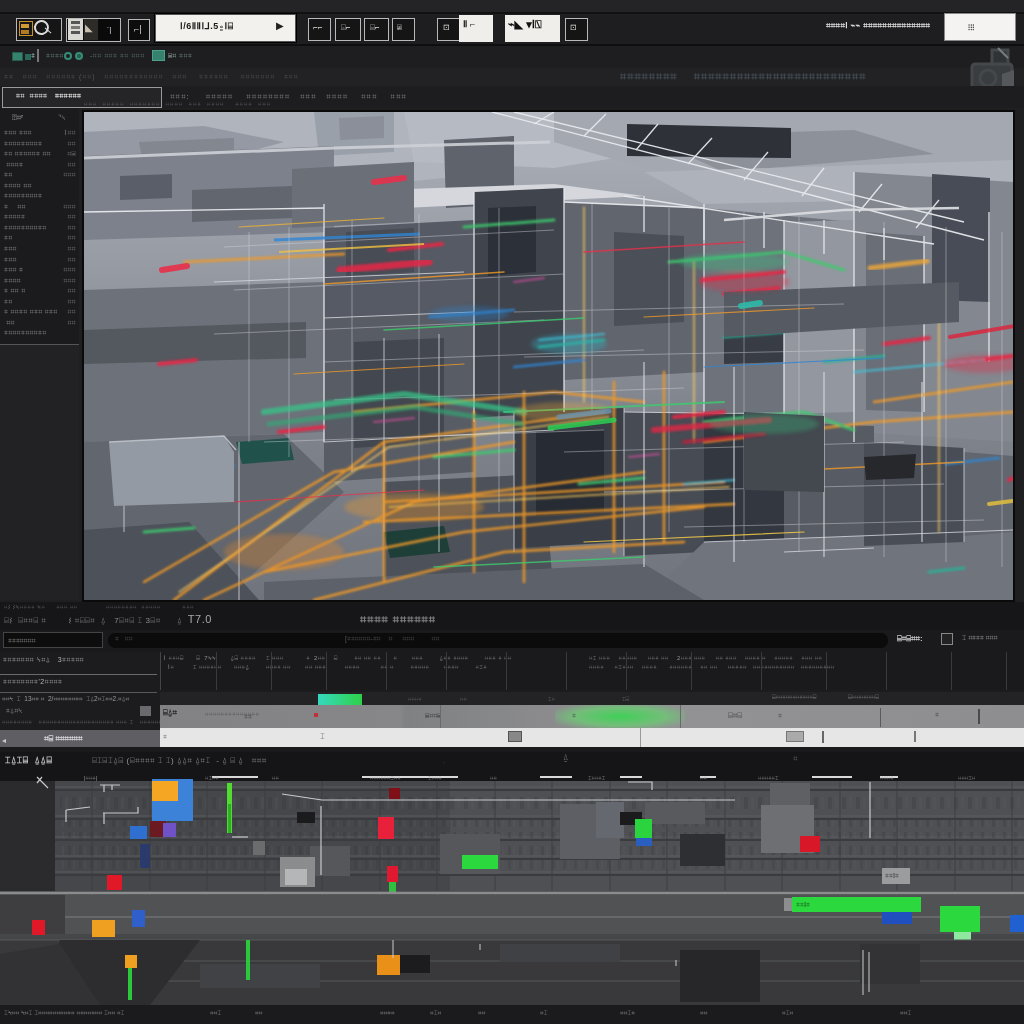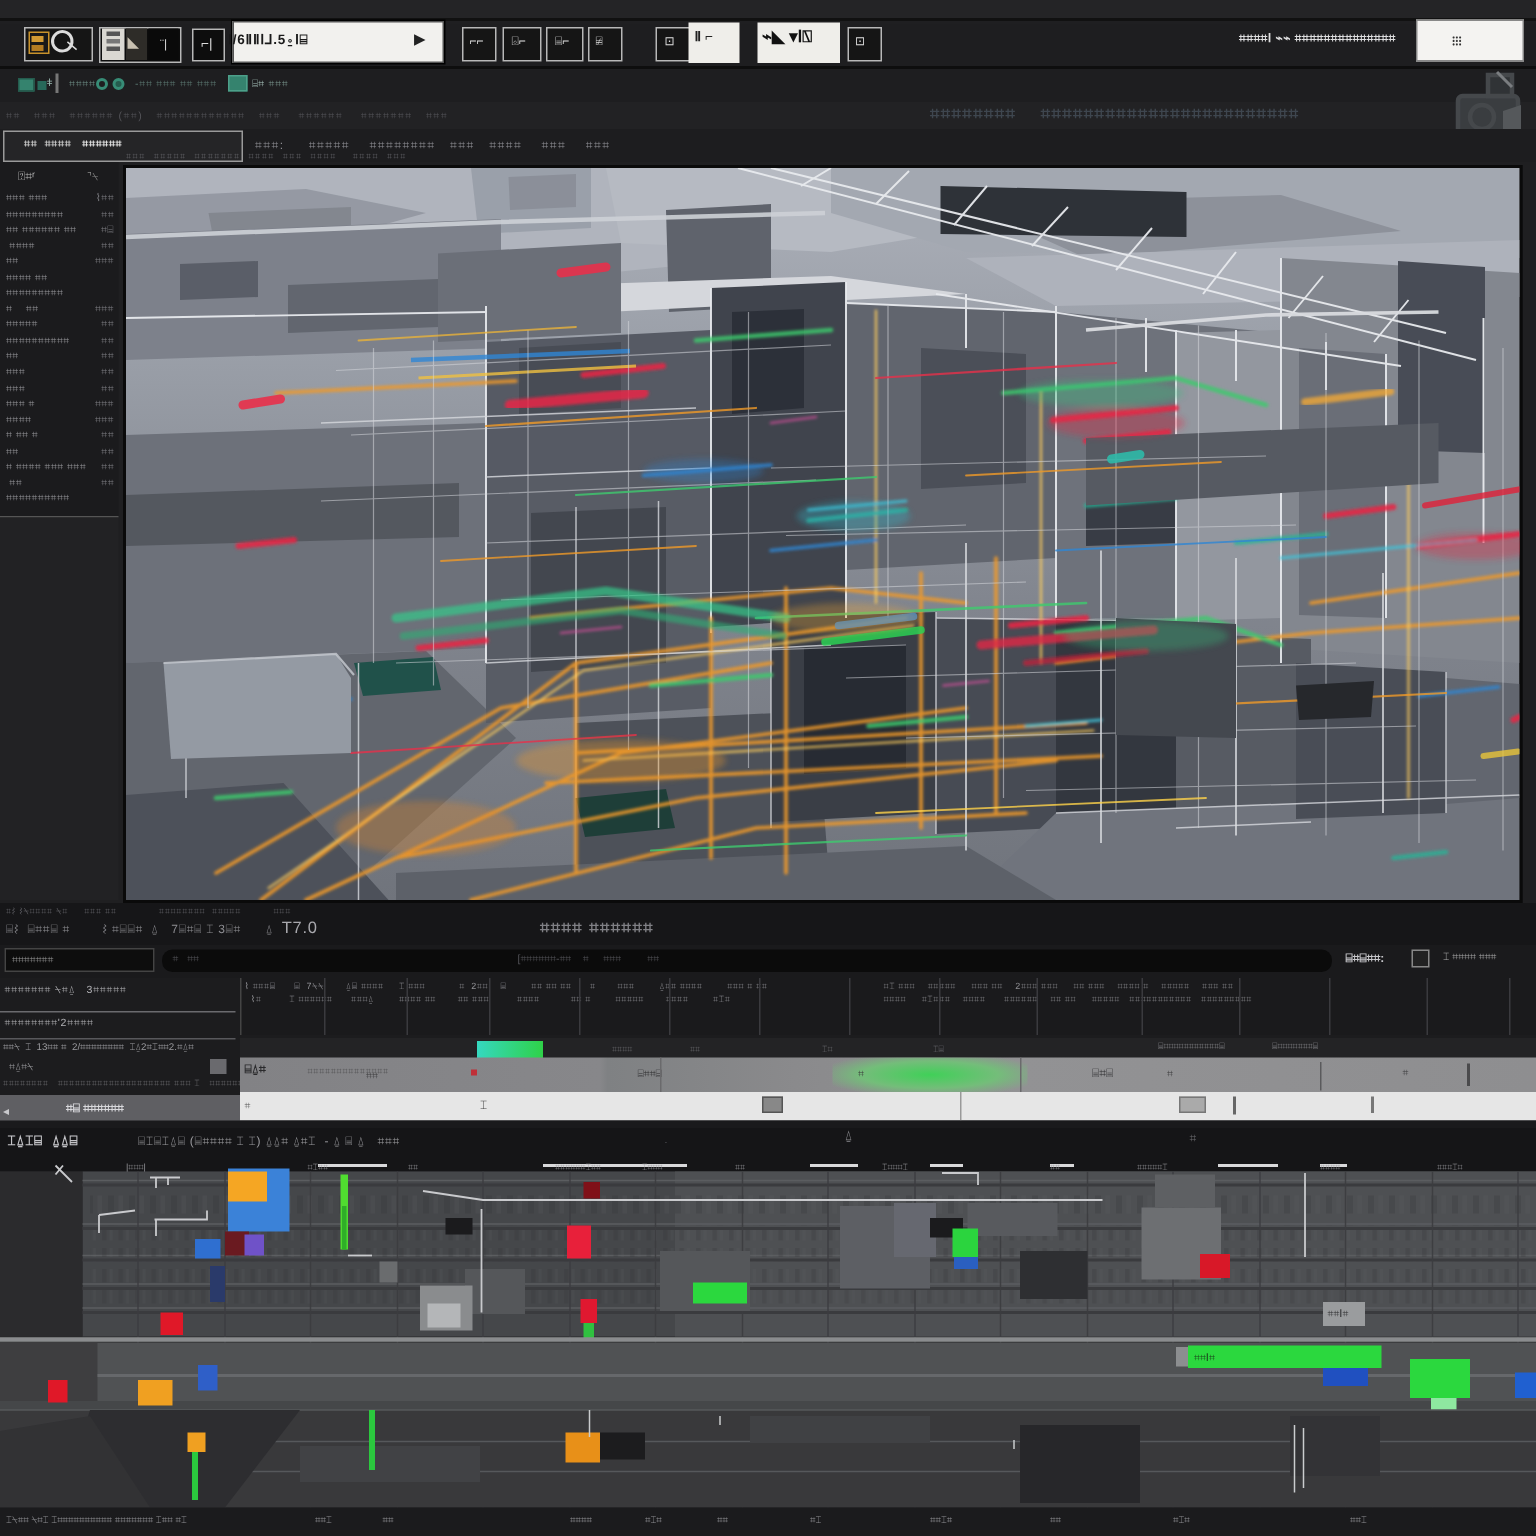--- a/index.html
+++ b/index.html
@@ -28,21 +28,21 @@
   <div class="abs" style="left:71px;top:21px;width:9px;height:3px;background:#555;"></div>
   <div class="abs" style="left:71px;top:26px;width:9px;height:3px;background:#777;"></div>
   <div class="abs" style="left:71px;top:31px;width:9px;height:3px;background:#555;"></div>
   <div class="abs" style="left:84px;top:19px;width:14px;height:21px;background:#2e2c28;"></div>
   <div class="abs" style="left:85px;top:22px;color:#c8c0b0;font-size:10px;">◣</div>
   <div class="abs" style="left:99px;top:19px;width:20px;height:21px;background:#0a0a0a;color:#ddd;font-size:8px;text-align:center;line-height:21px;">¨|</div>
   <div class="btn" style="left:128px;top:19px;width:22px;height:22px;background:#0d0d0d;"></div>
   <div class="abs" style="left:134px;top:24px;color:#ddd;font-size:9px;">⌐|</div>
 
   <div class="abs" style="left:155px;top:14px;width:141px;height:28px;background:#f2f1ee;border:1px solid #555;box-shadow:0 0 0 1px #000;"></div>
-  <div class="abs" style="left:152px;top:21px;color:#1a1a1a;font-size:9px;font-weight:bold;letter-spacing:0.5px;">Ⅰ/6ⅡⅡⅠ⅃.5⍛Ⅰ⌸</div>
+  <div class="abs" style="left:180px;top:21px;color:#1a1a1a;font-size:9px;font-weight:bold;letter-spacing:0.5px;">Ⅰ/6ⅡⅡⅠ⅃.5⍛Ⅰ⌸</div>
   <div class="abs" style="left:276px;top:20px;color:#222;font-size:10px;">▶</div>
 
   <div class="btn" style="left:308px;top:18px;width:23px;height:23px;"></div>
   <div class="btn" style="left:335px;top:18px;width:26px;height:23px;"></div>
   <div class="btn" style="left:364px;top:18px;width:25px;height:23px;"></div>
   <div class="btn" style="left:392px;top:18px;width:23px;height:23px;"></div>
   <div class="btn" style="left:437px;top:18px;width:24px;height:23px;"></div>
   <div class="abs" style="left:313px;top:23px;color:#ddd;font-size:8px;">⌐⌐</div>
   <div class="abs" style="left:341px;top:23px;color:#ddd;font-size:8px;">⌺⌐</div>
   <div class="abs" style="left:370px;top:23px;color:#ddd;font-size:8px;">⌸⌐</div>

